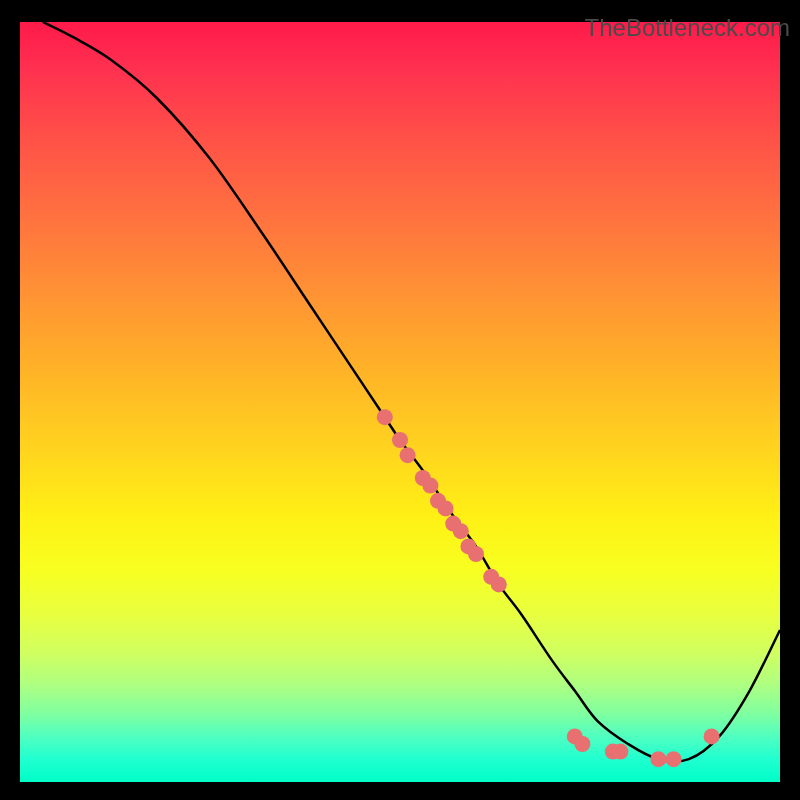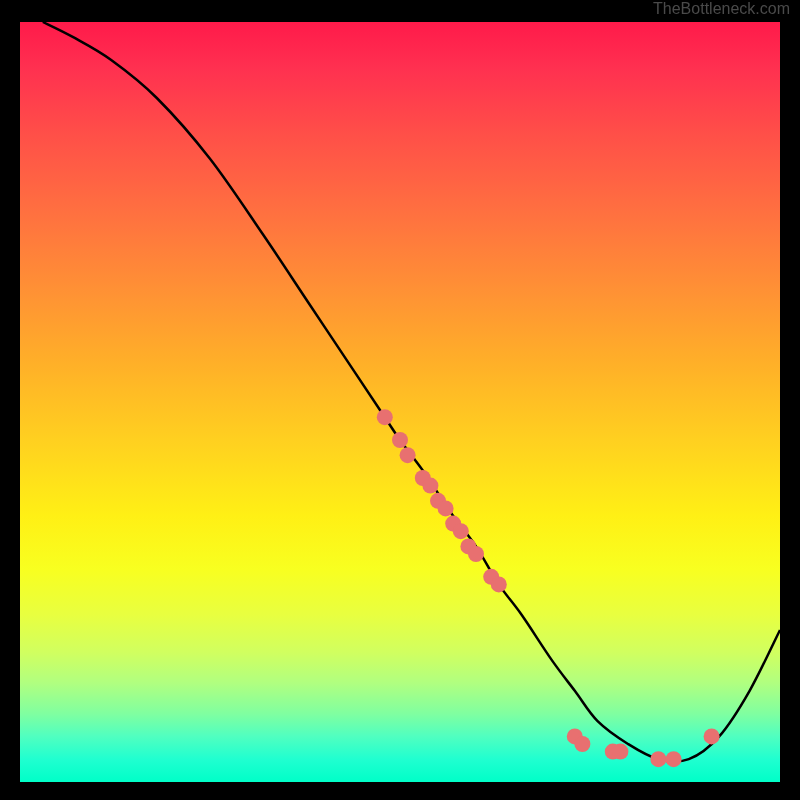--- a/index.html
+++ b/index.html
@@ -1,22 +1,22 @@
 <!DOCTYPE html>
 <html><head>
 <meta charset="utf-8">
 <style>
   * { margin: 0; padding: 0; box-sizing: border-box; }
   body { width: 800px; height: 800px; background: #000; position: relative; font-family: Arial, sans-serif; }
   .attribution {
     position: absolute;
-    top: 0;
+    top: 14px;
     right: 10px;
     color: #4a4a4a;
-    font-size: 16px;
+    font-size: 24px;
     font-weight: normal;
     z-index: 10;
   }
   .plot-area {
     position: absolute;
     left: 20px;
     top: 22px;
     width: 760px;
     height: 760px;
   }

